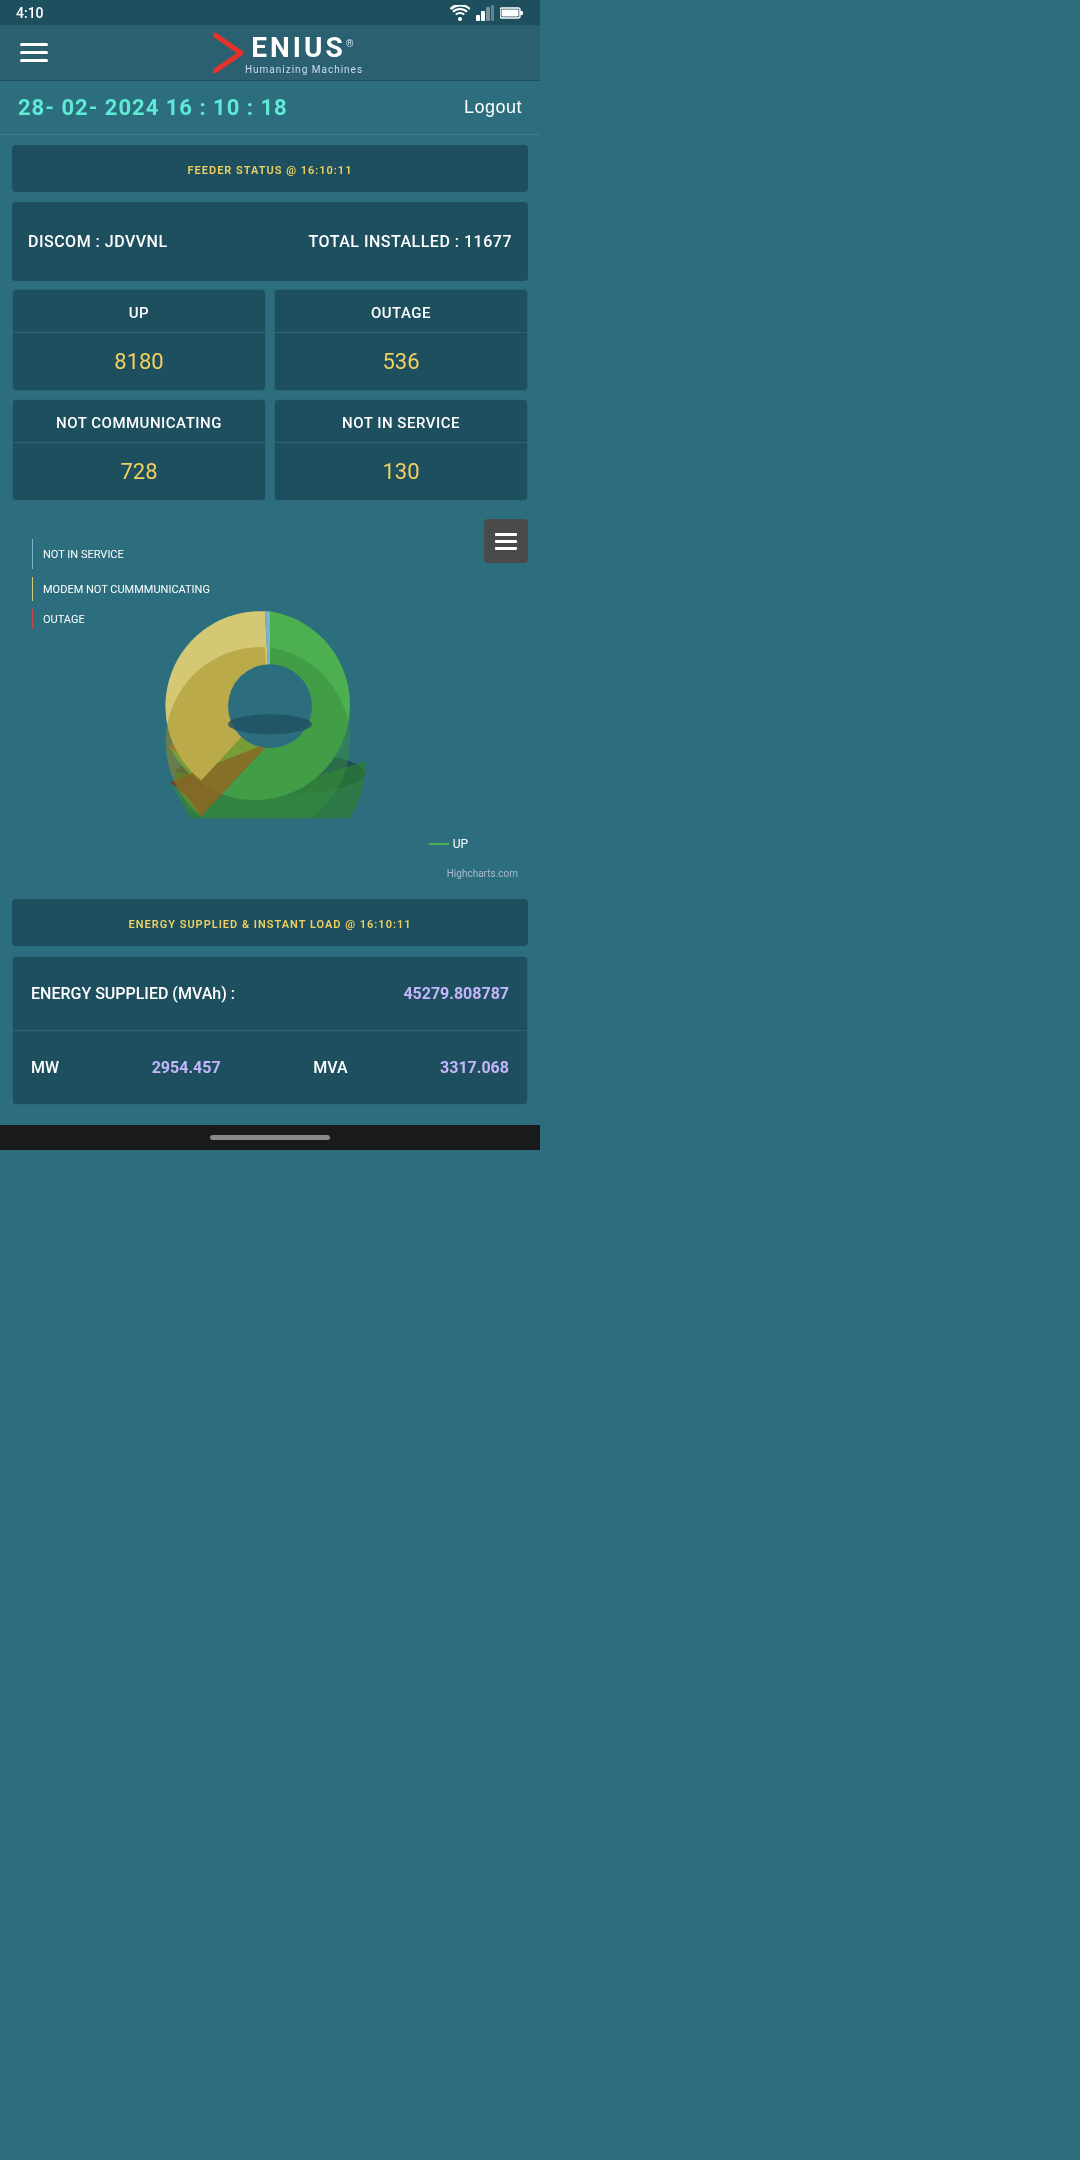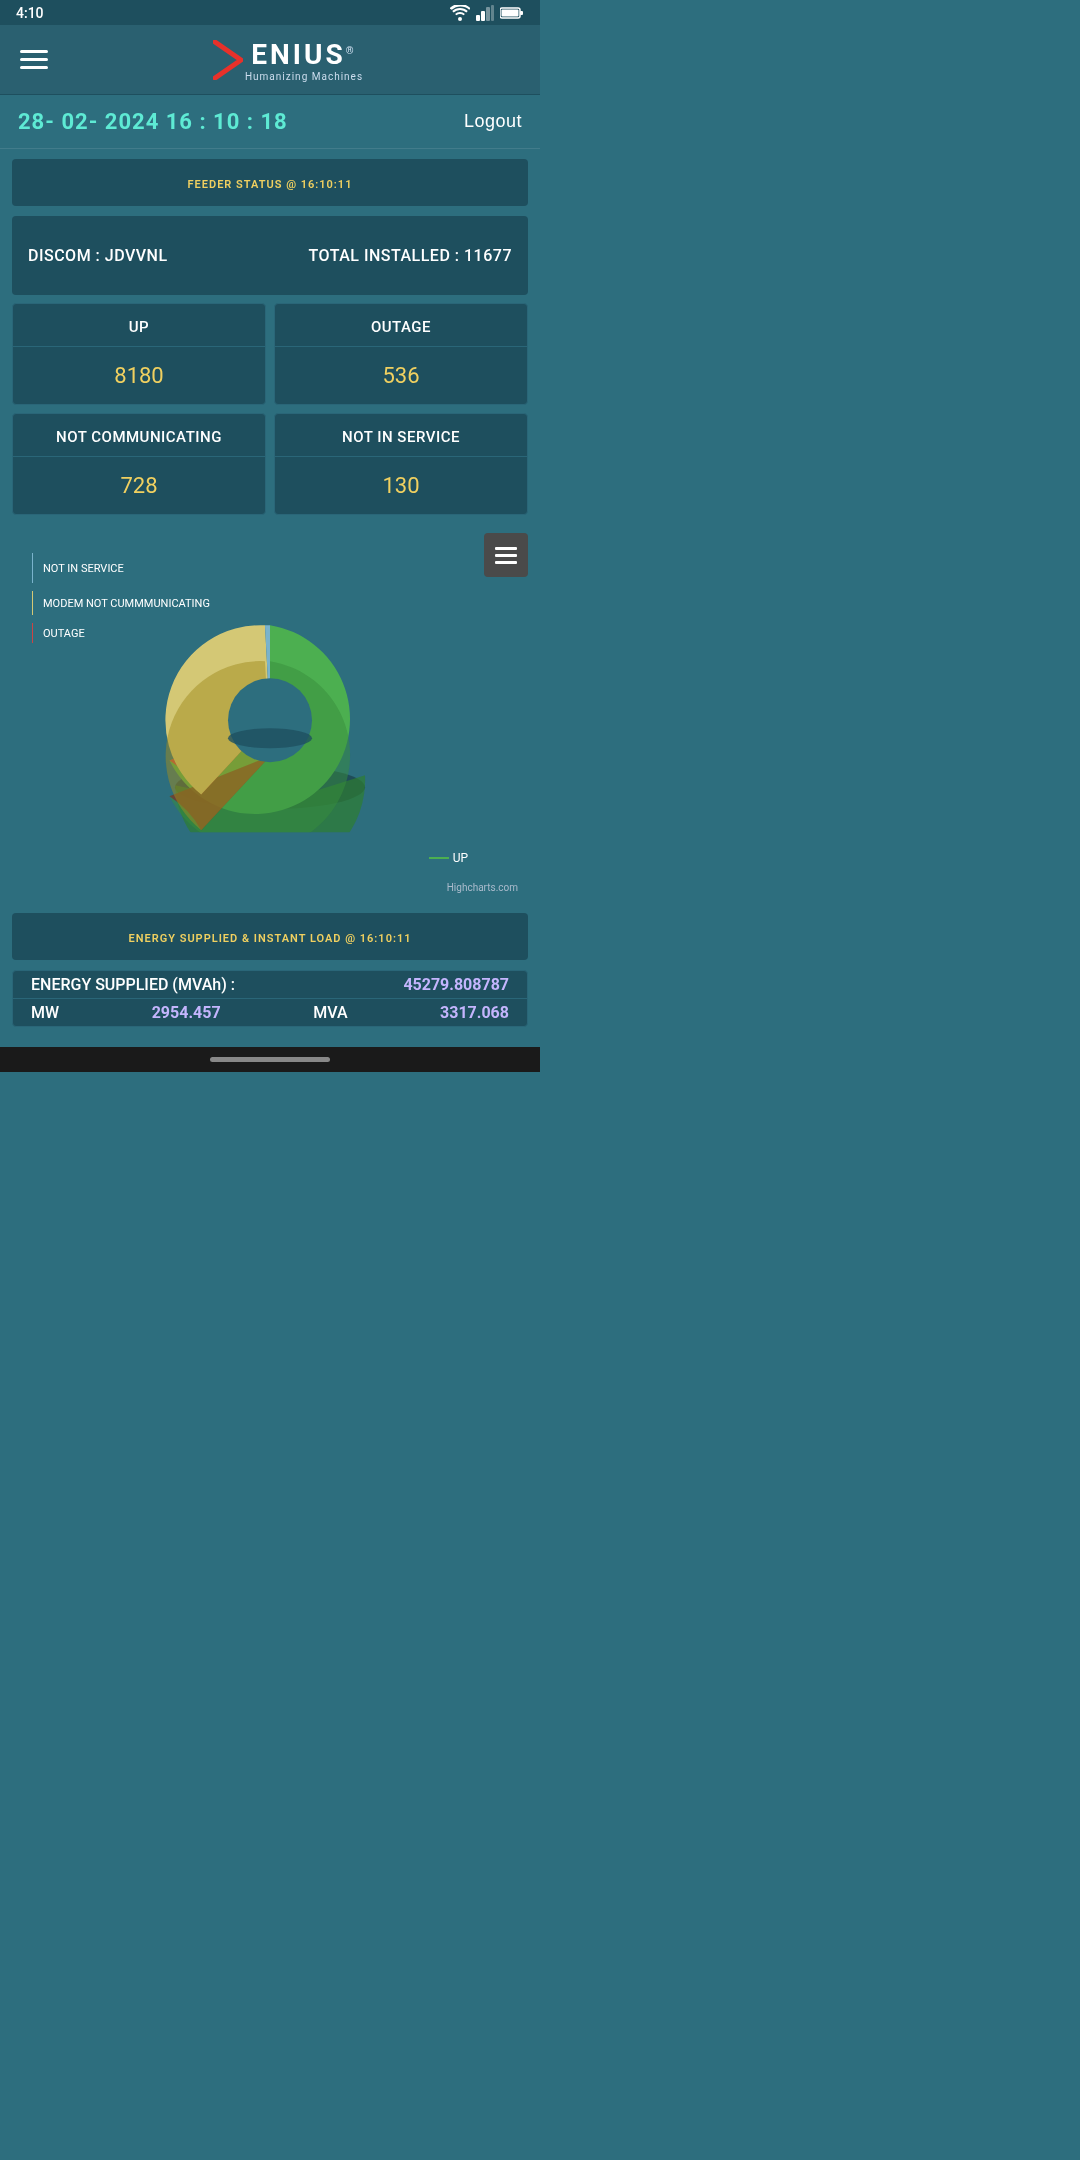--- a/index.html
+++ b/index.html
@@ -31,21 +31,21 @@
       gap: 6px;
       align-items: center;
     }
 
     
     .header {
       background-color: #2a6070;
       display: flex;
       align-items: center;
       padding: 8px 16px;
-      height: 70px;
+      height: 56px;
       border-bottom: 1px solid #1e4f5e;
     }
     .menu-icon {
       width: 36px;
       height: 36px;
       display: flex;
       flex-direction: column;
       justify-content: center;
       gap: 5px;
       cursor: pointer;
@@ -270,21 +270,21 @@
       background-color: #1e4f5e;
       margin: 6px 12px;
       border-radius: 4px;
       border: 1px solid #2a6678;
       overflow: hidden;
     }
     .energy-row {
       display: flex;
       justify-content: space-between;
       align-items: center;
-      padding: 4px 18px;
+      padding: 27px 18px;
       border-bottom: 1px solid #2a6678;
     }
     .energy-row:last-child {
       border-bottom: none;
     }
     .energy-label {
       font-size: 16px;
       color: #fff;
       font-weight: 500;
     }

